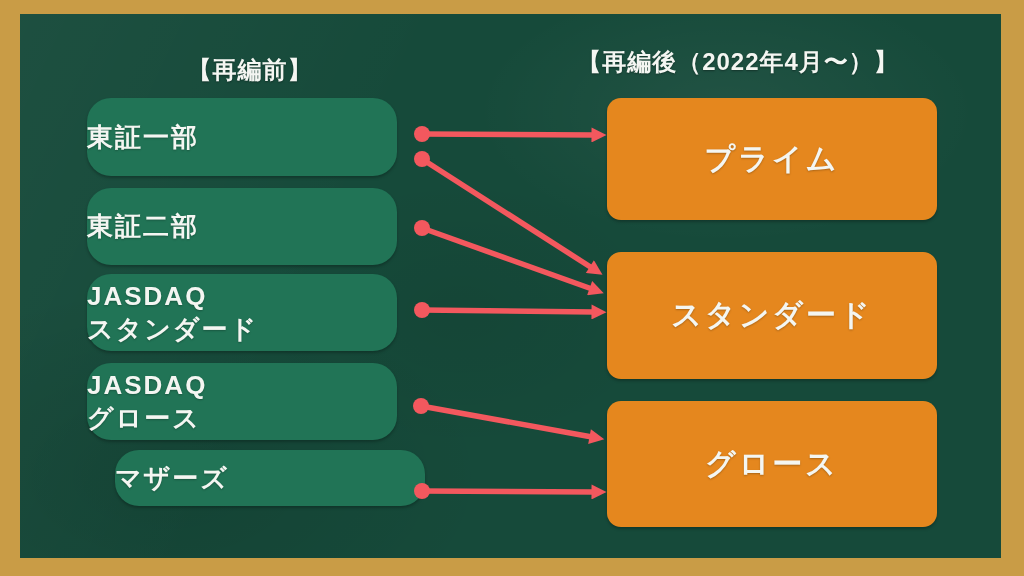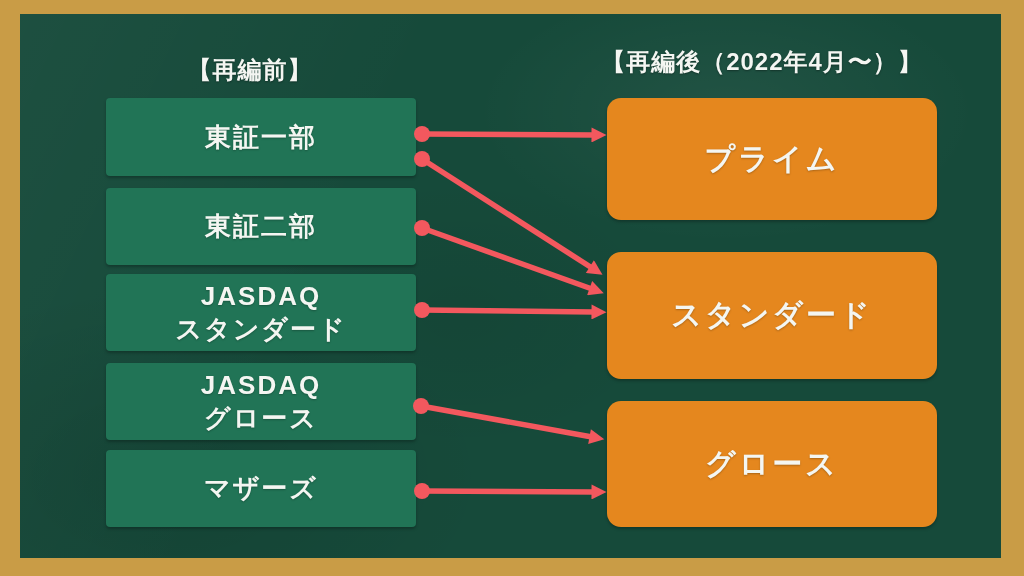--- a/index.html
+++ b/index.html
@@ -30,46 +30,46 @@
     position:absolute;
     color:var(--text);
     font-weight:bold;
     font-size:24px;
     line-height:30px;
     text-align:center;
     letter-spacing:1px;
     text-shadow:0 1px 2px rgba(0,0,0,0.35);
   }
   .heading.before{left:95px;top:55px;width:310px;}
-  .heading.after{left:587px;top:47px;width:350px;}
+  .heading.after{left:563px;top:47px;width:350px;}
   .gbox{
-    position:absolute;left:106px;width:310px;
+    position:absolute;left:87px;width:310px;
     background:var(--green);
-    border-radius:4px;
-    display:flex;flex-direction:column;align-items:center;justify-content:center;
+    border-radius:24px;
+    display:flex;flex-direction:column;align-items:flex-start;justify-content:center;
     color:var(--text);font-weight:bold;
     box-shadow:0 2px 3px rgba(0,0,0,0.25);
     text-shadow:0 1px 2px rgba(0,0,0,0.25);
   }
   .gbox .line{font-size:26px;line-height:33px;letter-spacing:2px;}
   .gbox .line:empty{display:none;}
   .obox{
     position:absolute;left:607px;width:330px;
     background:var(--orange);
     border-radius:14px;
     display:flex;align-items:center;justify-content:center;
     color:var(--text);font-weight:bold;font-size:30px;letter-spacing:3px;
     box-shadow:0 2px 3px rgba(0,0,0,0.25);
     text-shadow:0 1px 2px rgba(0,0,0,0.25);
   }
   #b1{top:98px;height:78px;}
   #b2{top:188px;height:77px;}
   #b3{top:274px;height:77px;}
   #b4{top:363px;height:77px;}
-  #b5{top:450px;height:77px;}
+  #b5{top:450px;height:56px;margin-left:28px;}
   #o1{top:98px;height:122px;}
   #o2{top:252px;height:127px;}
   #o3{top:401px;height:126px;}
   #arrow-layer{
     position:absolute;left:0;top:0;width:1024px;height:576px;
     pointer-events:none;
   }
 </style>
 </head>
 <body>

